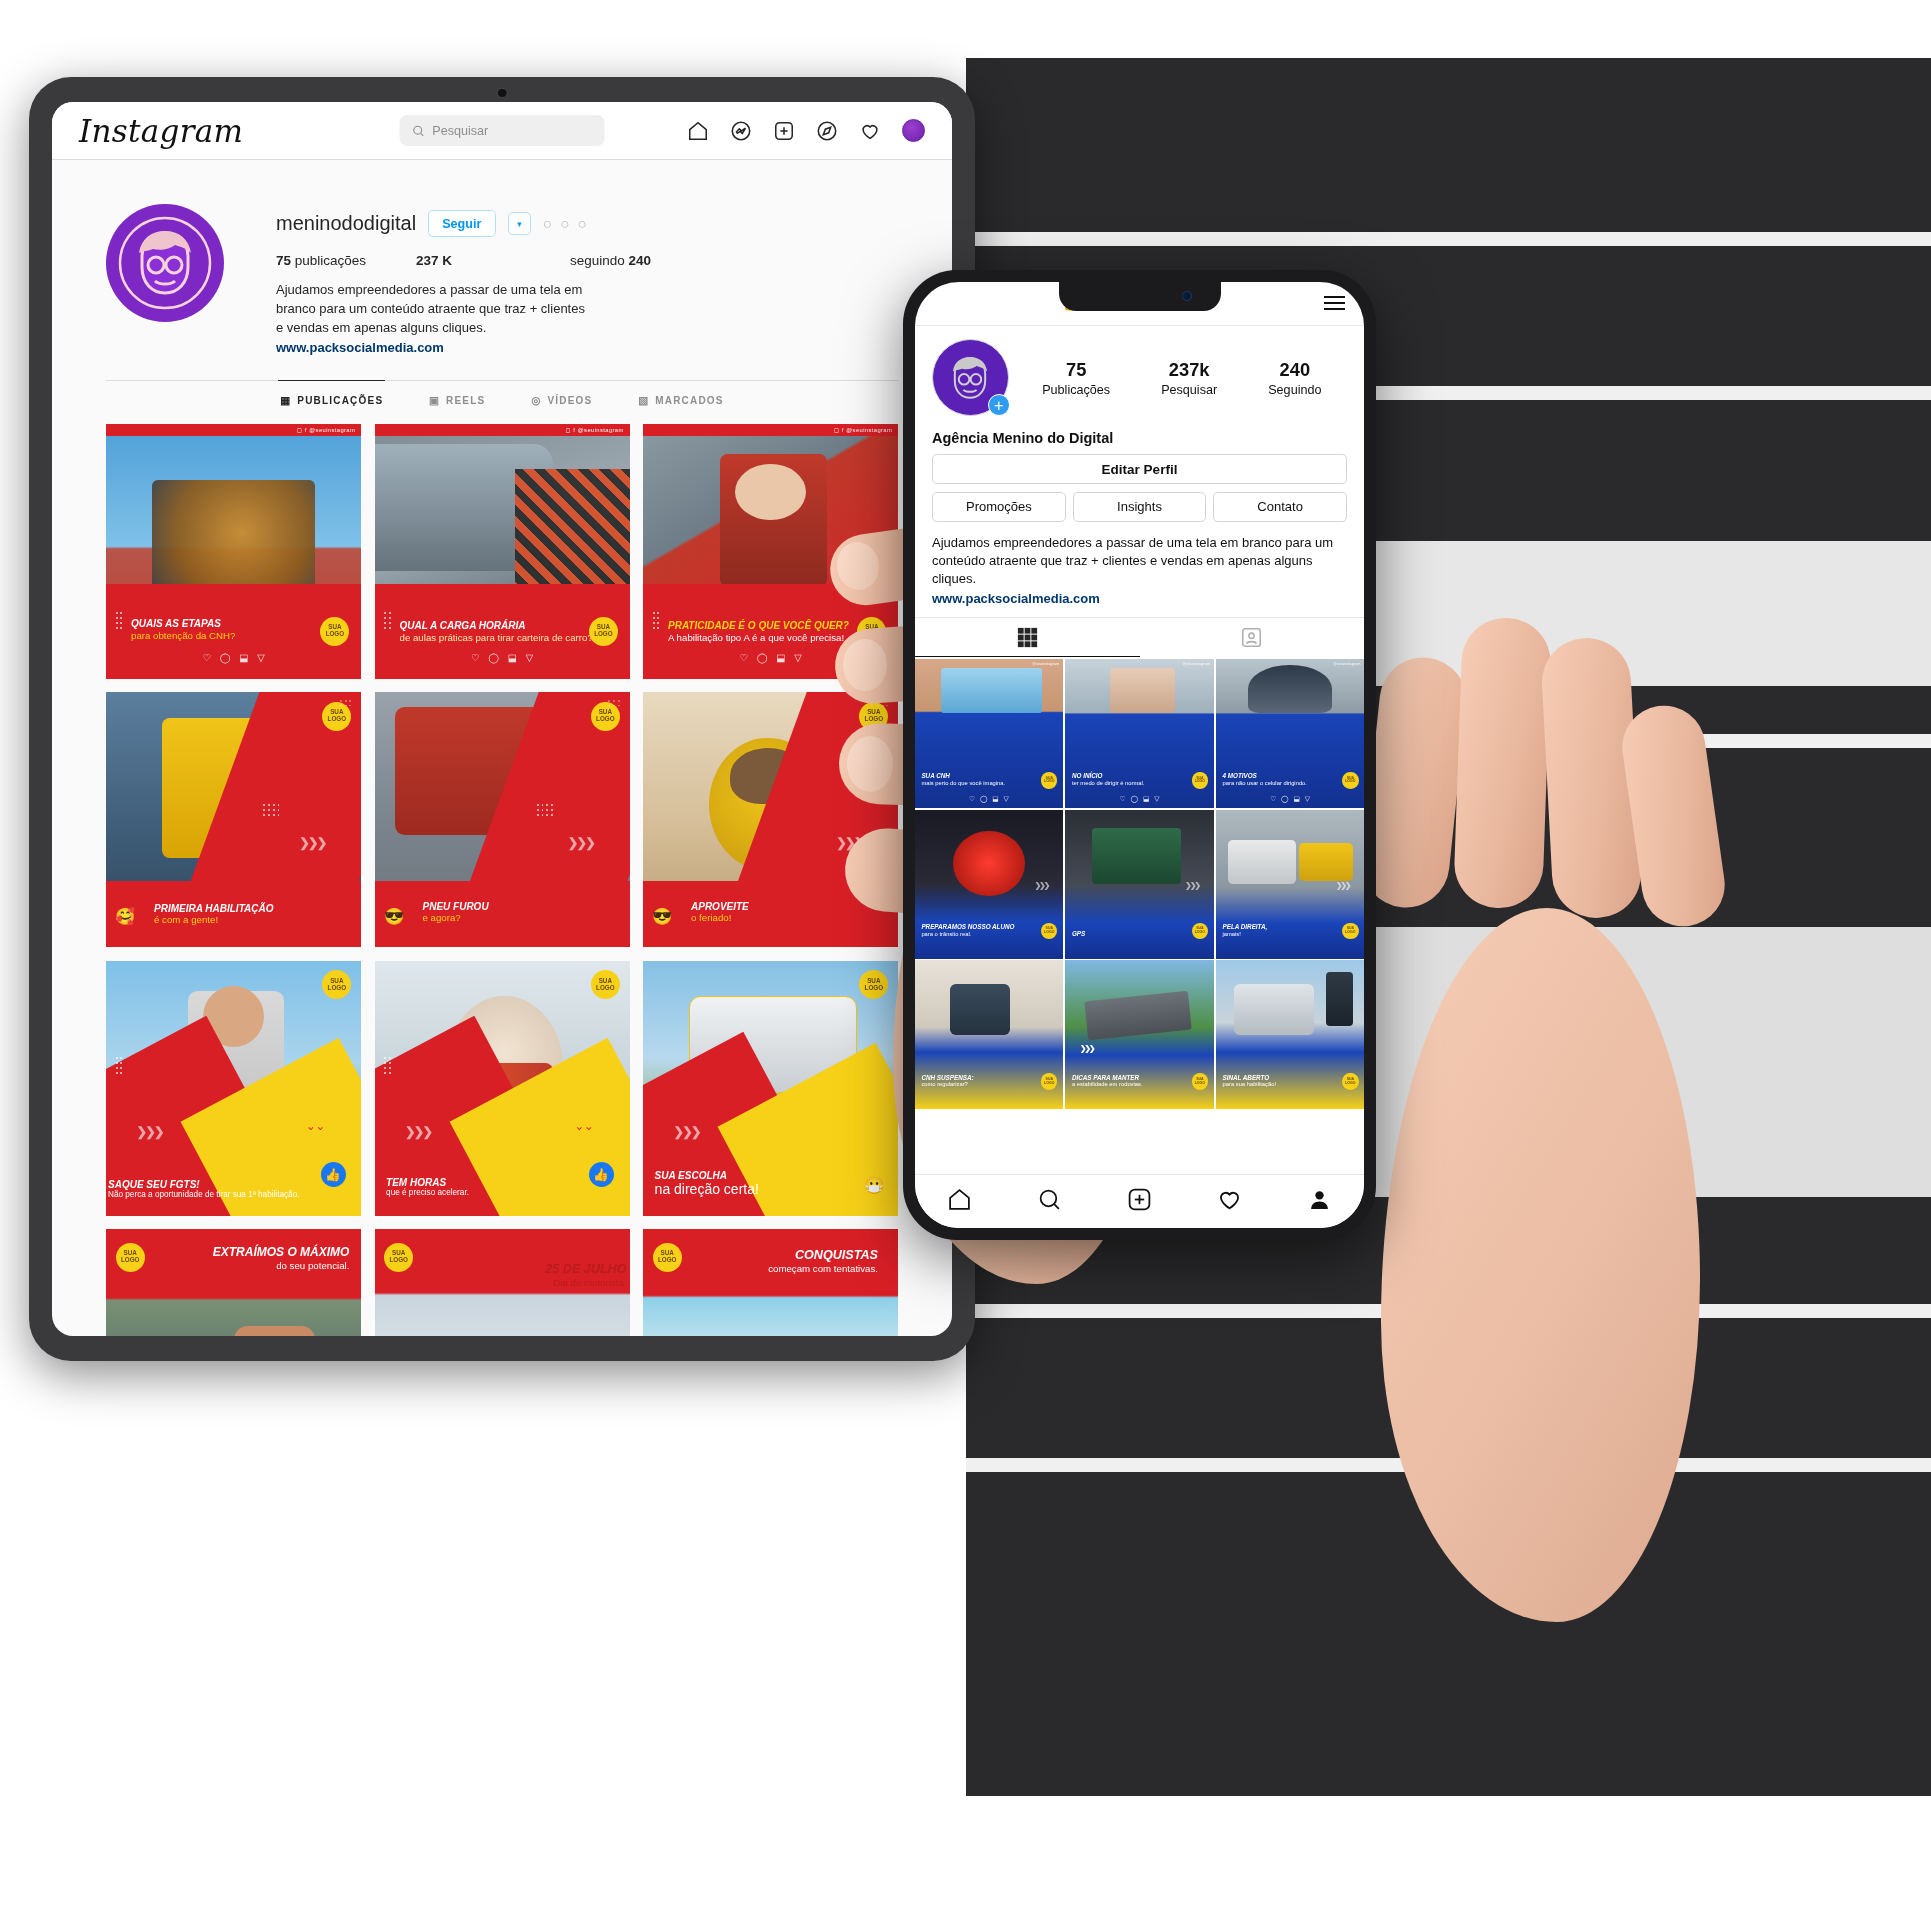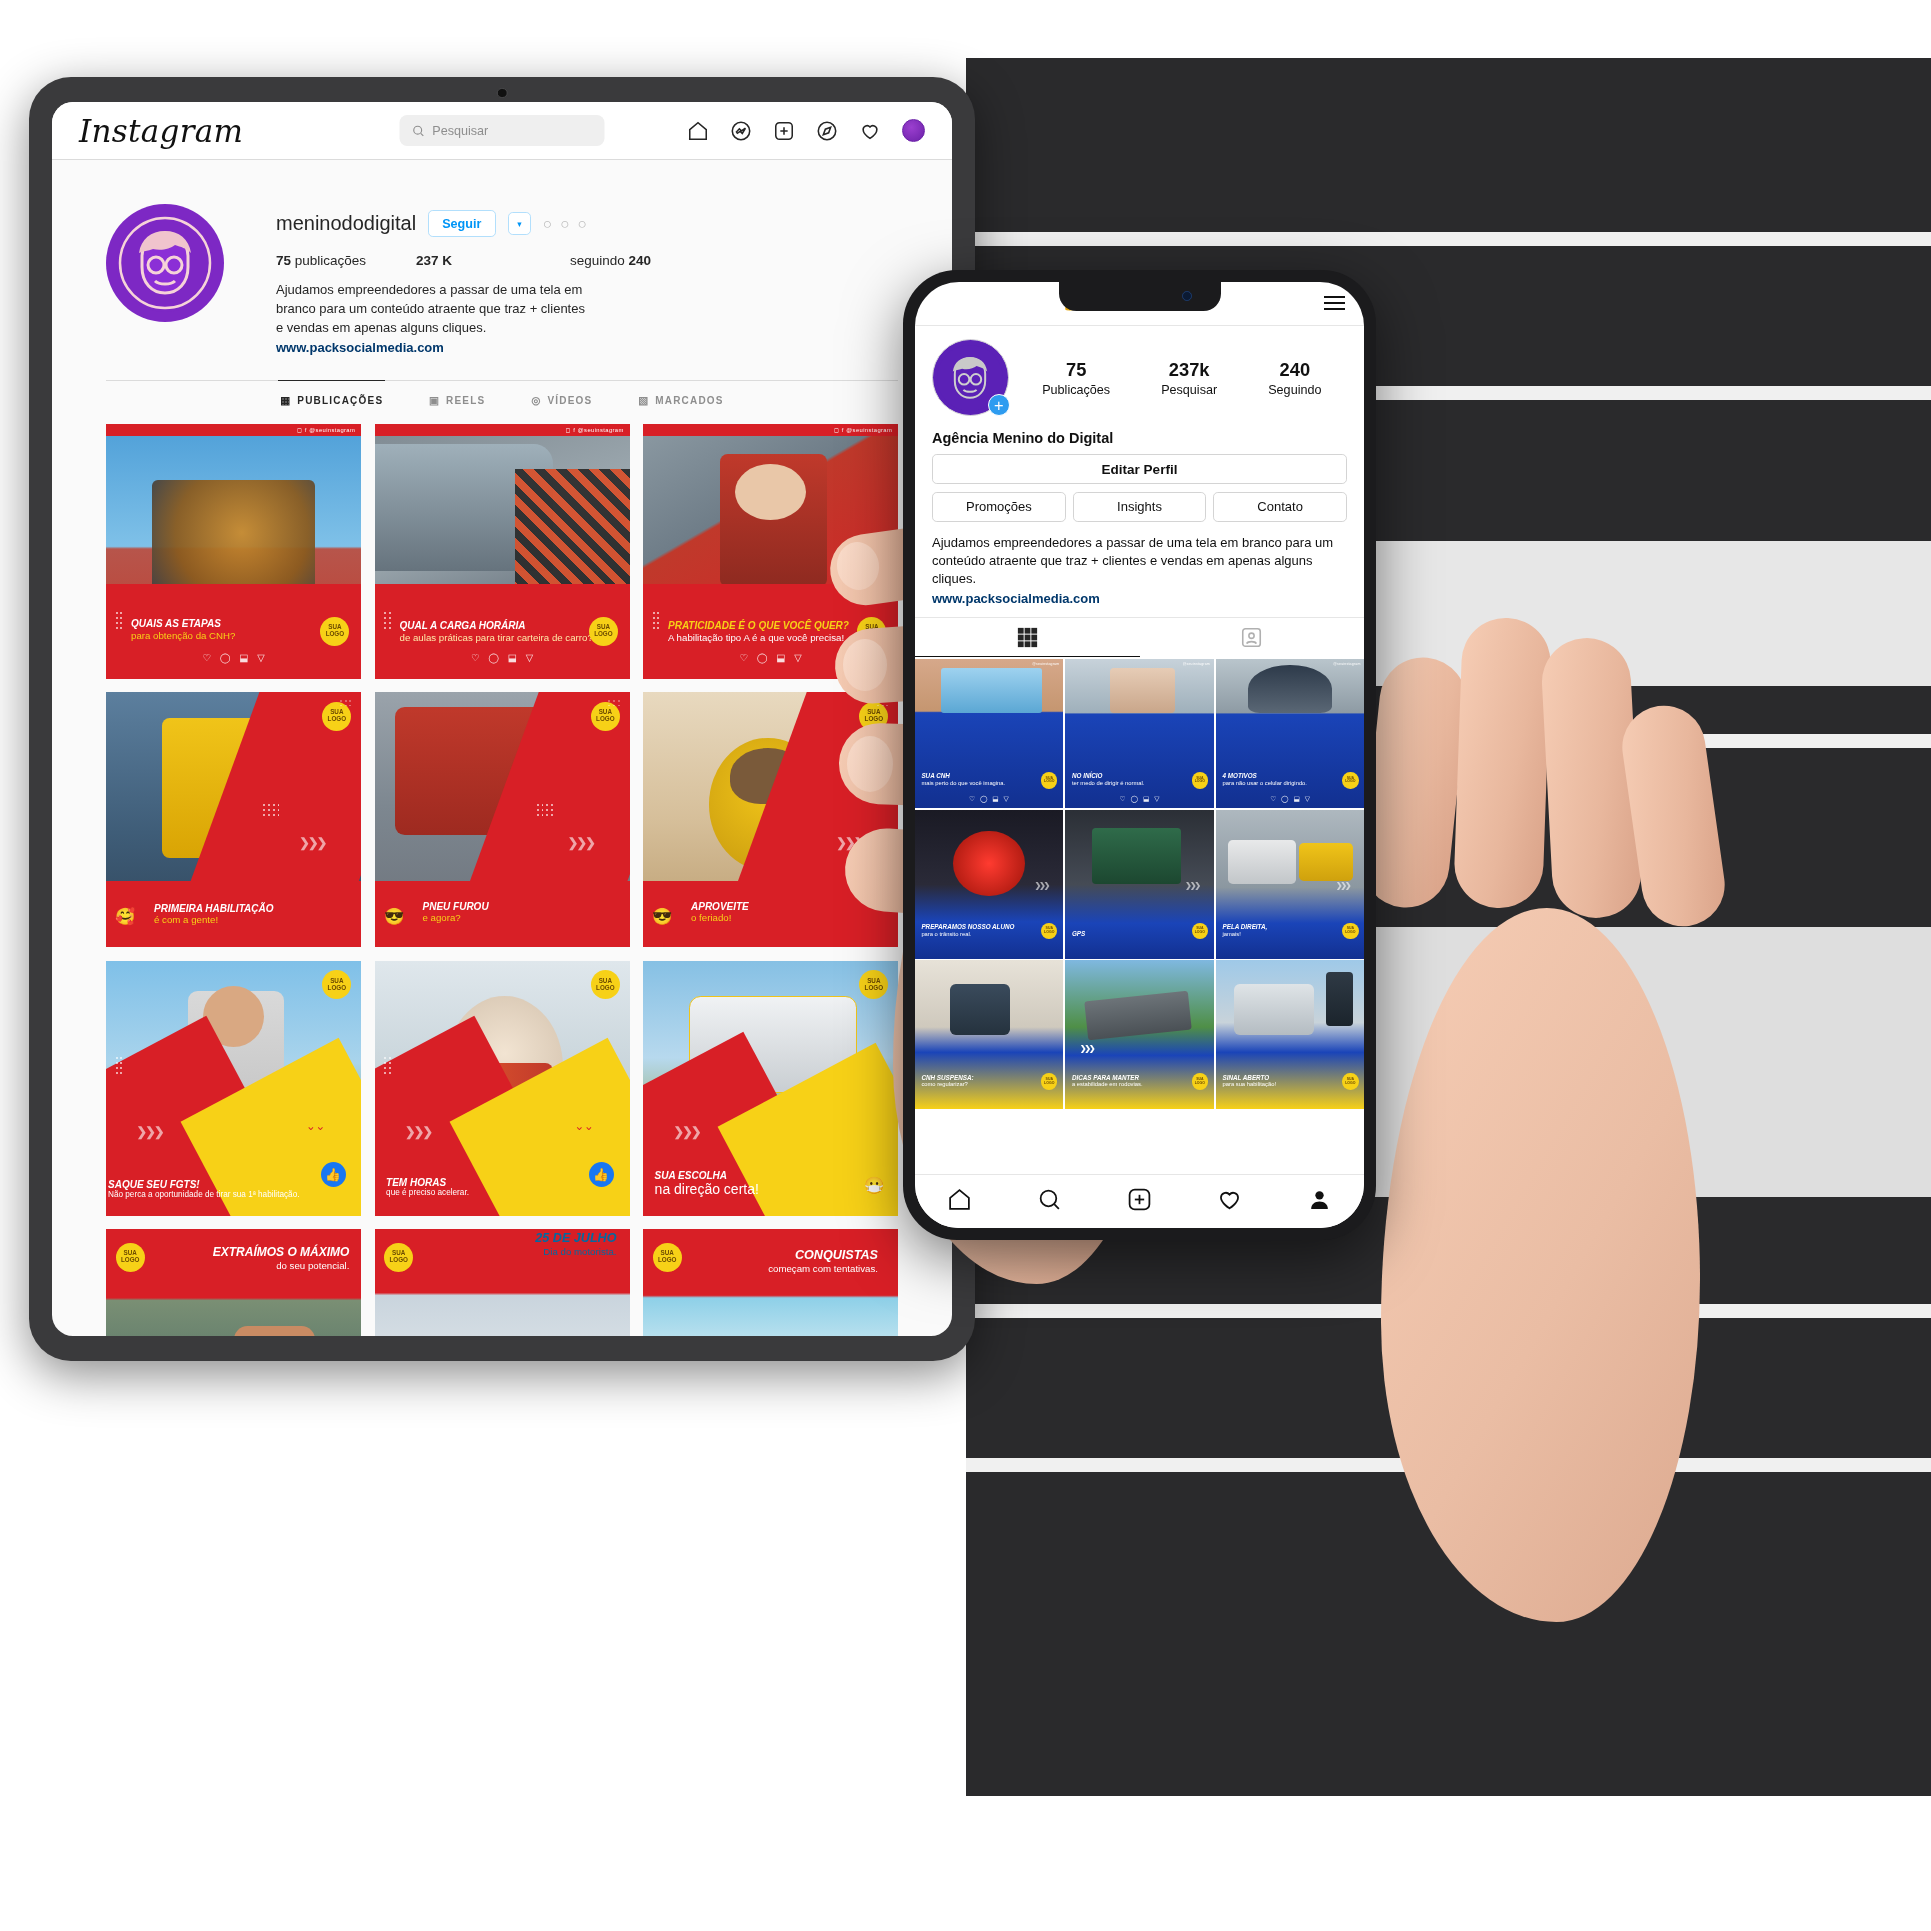--- a/index.html
+++ b/index.html
@@ -675,21 +675,21 @@
         <div class="sua-logo" style="left:9.7px;top:13.5px;">
             <span>SUA</span>
             <span>LOGO</span>
           </div>
 
       </div>
 
       <div class="post">
         <div class="p-photo" style="background:linear-gradient(#d81f26 0%,#d81f26 25%,#c9d4dd 26%,#dfe6ea 60%,#b9c4c9 100%);"></div>
 
-        <div class="p-caption" style="top:2px;color:#0369a1;text-align:right;padding-right:13px;">
+        <div class="p-caption" style="top:33px;color:#b91c1c;text-align:right;padding-right:3px;">
           <div class="cap-title" style="font-size:12.6px;">25 DE JULHO</div>
           <div class="cap-sub">Dia do motorista.</div>
         </div>
         <div class="sua-logo" style="left:9.7px;top:13.5px;">
             <span>SUA</span>
             <span>LOGO</span>
           </div>
 
       </div>
 

